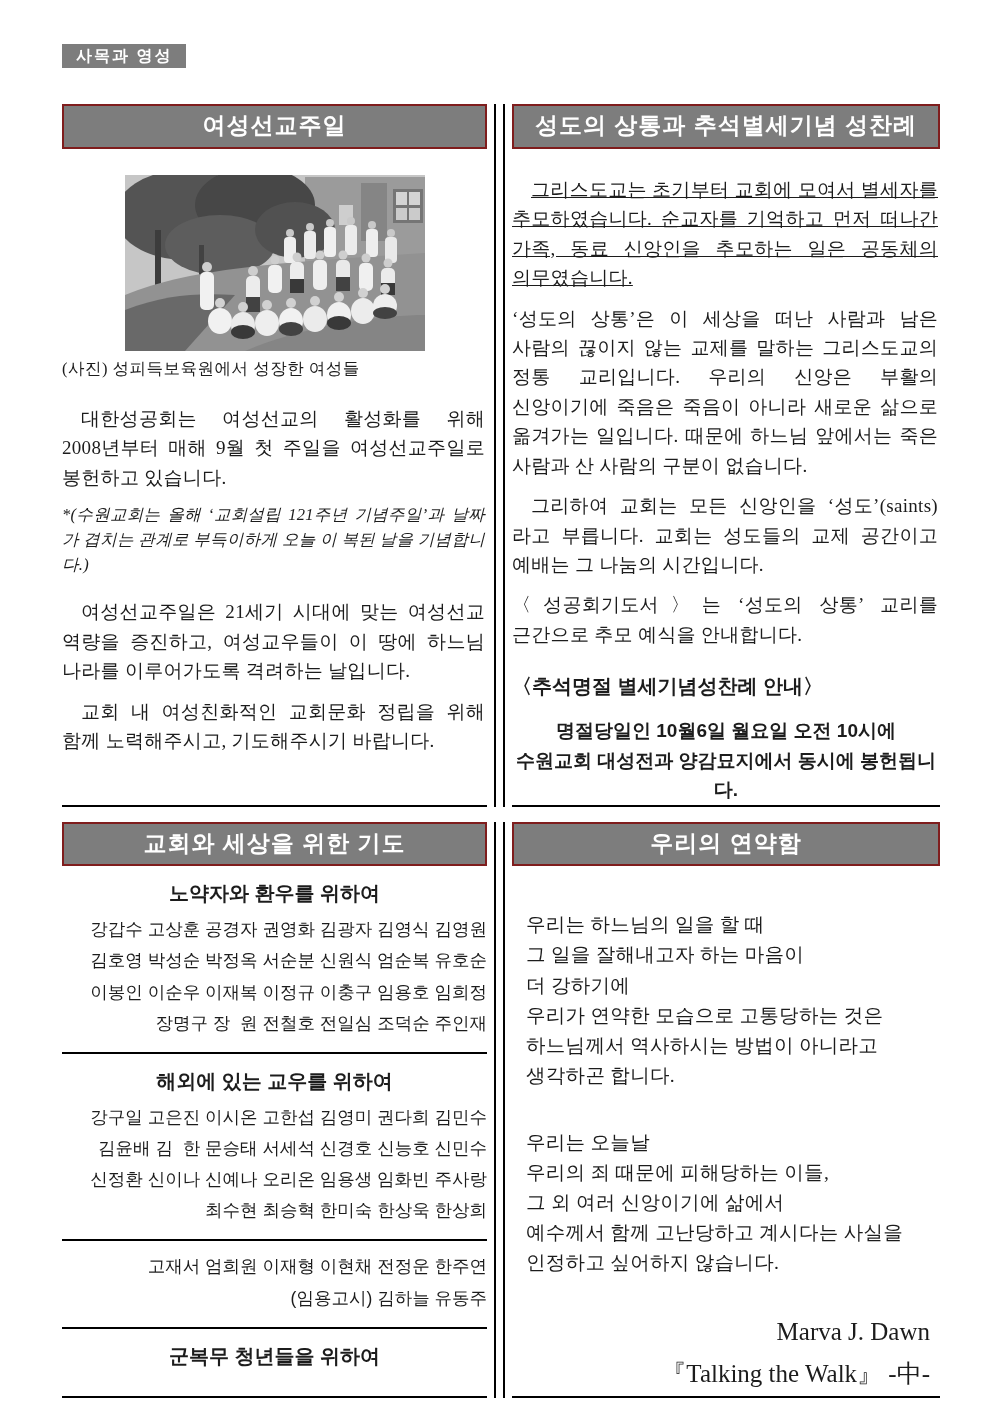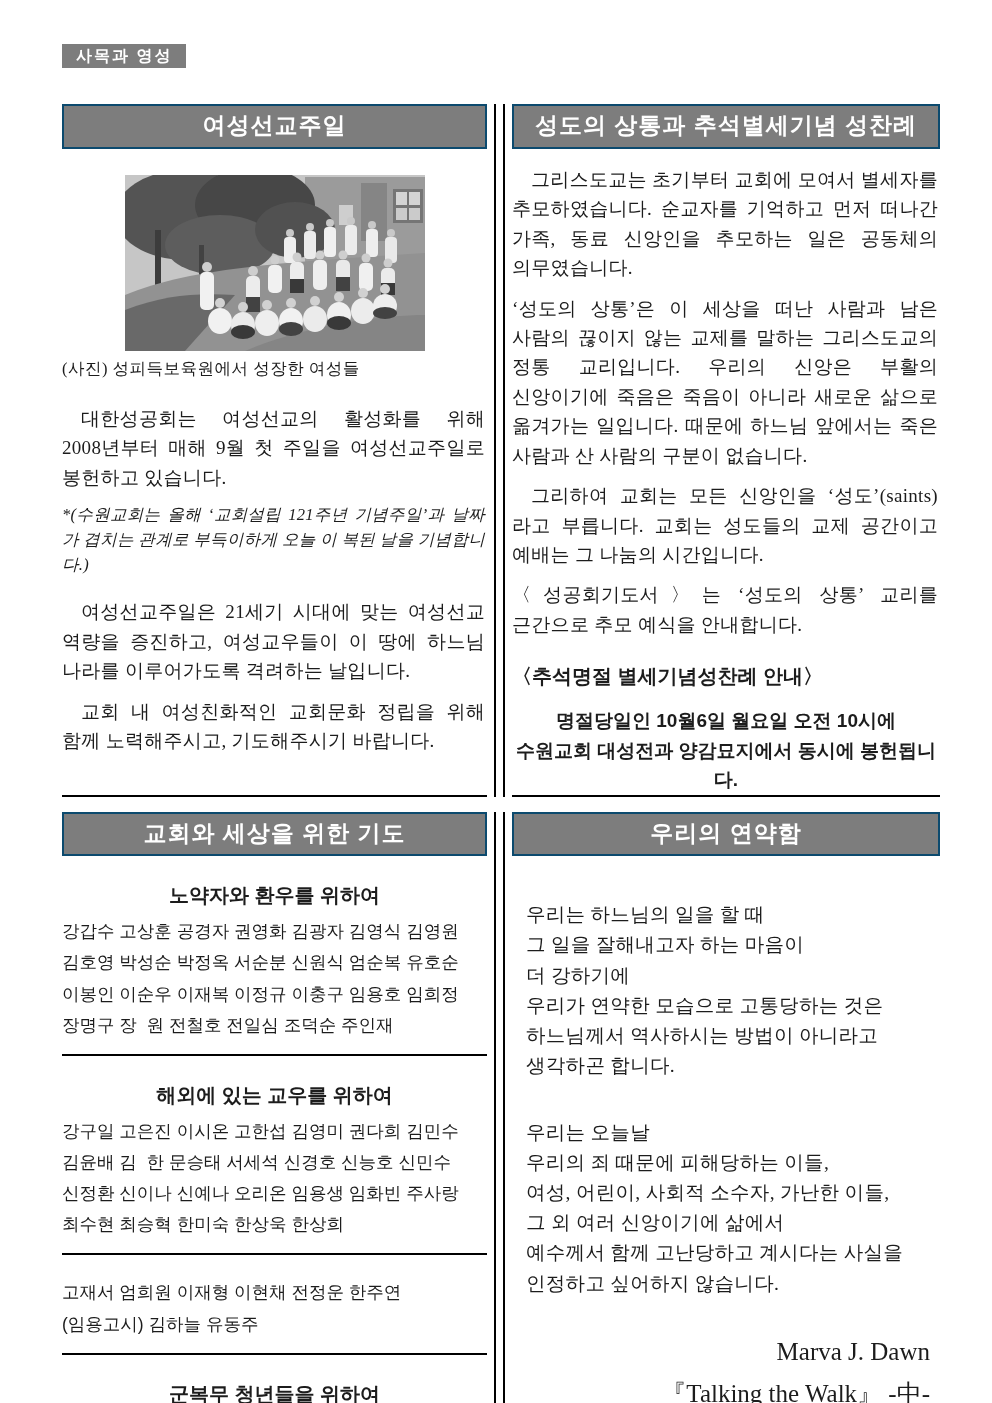--- a/index.html
+++ b/index.html
@@ -33,21 +33,21 @@
     box-sizing: border-box;
     border-bottom: 2px solid #000;
   }
   .col-left  { width: 425px; }
   .col-right { width: 428px; }
   .vsep { width: 25px; display: flex; justify-content: center; }
   .vsep-inner { width: 7px; border-left: 2px solid #000; border-right: 2px solid #000; }
   .sec-header {
     box-sizing: border-box;
     background: #7d7d7d;
-    border: 2px solid #0c4a6e;
+    border: 2px solid #7f1d1d;
     color: #ffffff;
     font-family: "Liberation Sans", sans-serif;
     font-weight: bold;
     font-size: 23px;
     line-height: 1.2;
     text-align: center;
     padding: 6px 0 7px 0;
     letter-spacing: 1px;
   }
   
@@ -75,51 +75,51 @@
   .indent { text-indent: 1em; }
   .note-text {
     font-size: 16.5px;
     font-style: italic;
     line-height: 1.5;
     text-align: justify;
     margin: 0 2px 20px 0;
     letter-spacing: 0.3px;
   }
   
-  .col .first-par { margin-top: 16px; }
+  .col .first-par { margin-top: 26px; text-decoration: underline; }
   .notice-title {
     font-family: "Liberation Sans", sans-serif;
     font-weight: bold;
     font-size: 20px;
     text-align: left;
     margin: 24px 0 16px 0;
   }
   .notice-line {
     font-family: "Liberation Sans", sans-serif;
     font-weight: bold;
     font-size: 19px;
     line-height: 1.55;
     text-align: center;
     margin: 0;
   }
   
-  .pgroup { padding: 10px 0 13px 0; margin-top: 12px; }
+  .pgroup { padding: 10px 0 13px 0; }
   .pgroup.ruled { border-bottom: 2px solid #000; }
   .pgroup-title {
     font-family: "Liberation Sans", sans-serif;
     font-weight: bold;
     font-size: 20px;
     text-align: center;
     margin: 4px 0 7px 0;
   }
   .name-line {
     font-family: "Liberation Sans", sans-serif;
     font-size: 17.5px;
     line-height: 1.78;
-    text-align: left;
+    text-align: right;
     margin: 0;
     white-space: pre-wrap;
   }
   
   .poem { margin: 44px 0 0 14px; }
   .poem-line {
     font-size: 19.5px;
     line-height: 1.55;
     margin: 0;
     word-break: keep-all;
@@ -303,21 +303,20 @@
       <div class="poem">
         <p class="poem-line">우리는 하느님의 일을 할 때</p>
         <p class="poem-line">그 일을 잘해내고자 하는 마음이</p>
         <p class="poem-line">더 강하기에</p>
         <p class="poem-line">우리가 연약한 모습으로 고통당하는 것은</p>
         <p class="poem-line">하느님께서 역사하시는 방법이 아니라고</p>
         <p class="poem-line">생각하곤 합니다.</p>
         <div class="stanza-gap"></div>
         <p class="poem-line">우리는 오늘날</p>
         <p class="poem-line">우리의 죄 때문에 피해당하는 이들,</p>
-        <p class="poem-line">여성, 어린이, 사회적 소수자, 가난한 이들,</p>
         <p class="poem-line">그 외 여러 신앙이기에 삶에서</p>
         <p class="poem-line">예수께서 함께 고난당하고 계시다는 사실을</p>
         <p class="poem-line">인정하고 싶어하지 않습니다.</p>
       </div>
 
       <div class="attribution">
         <div>Marva J. Dawn</div>
         <div>『Talking the Walk』 -中-</div>
       </div>
     </div>

